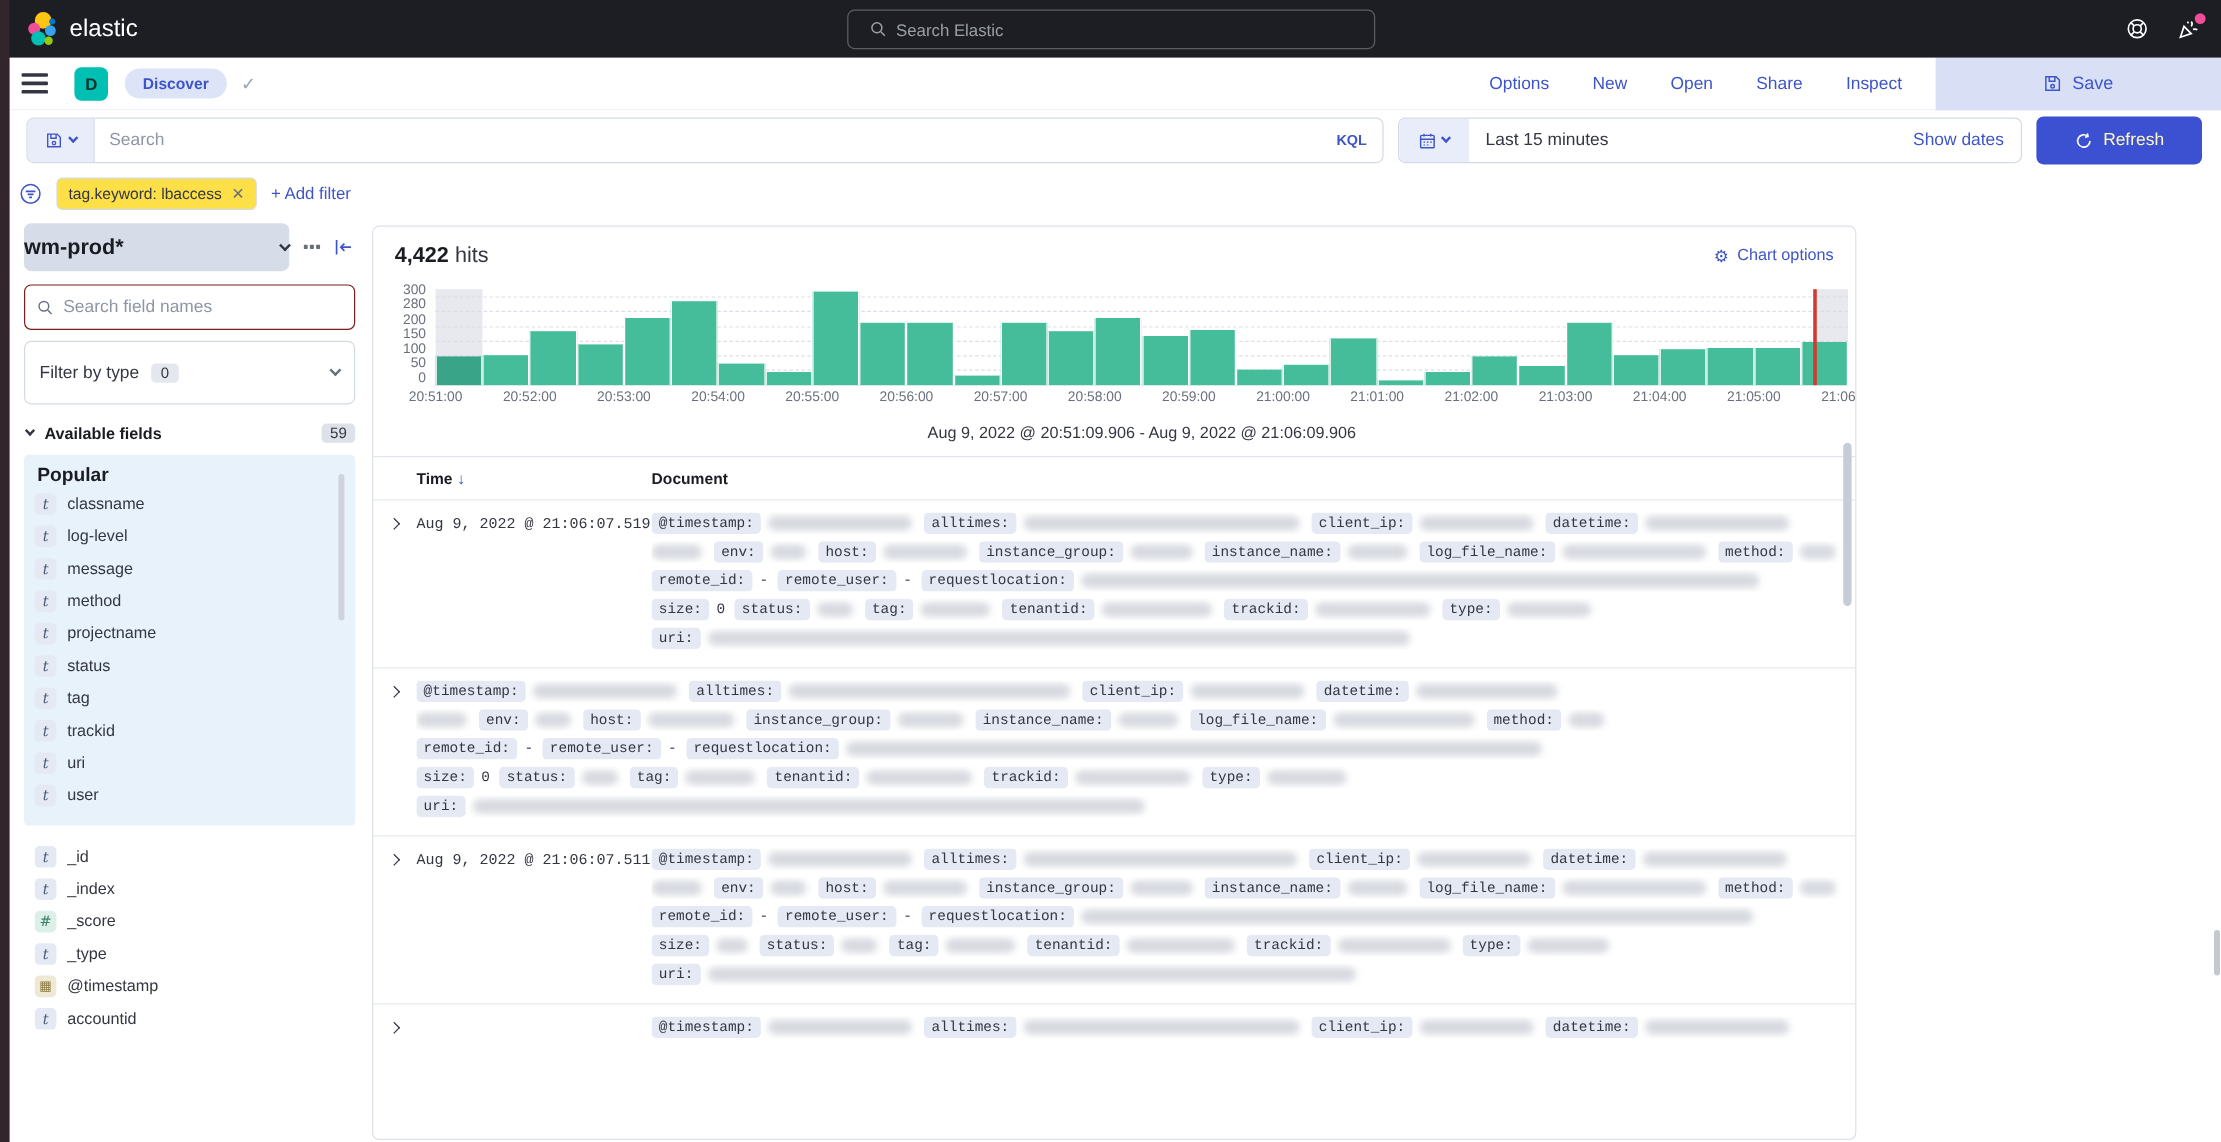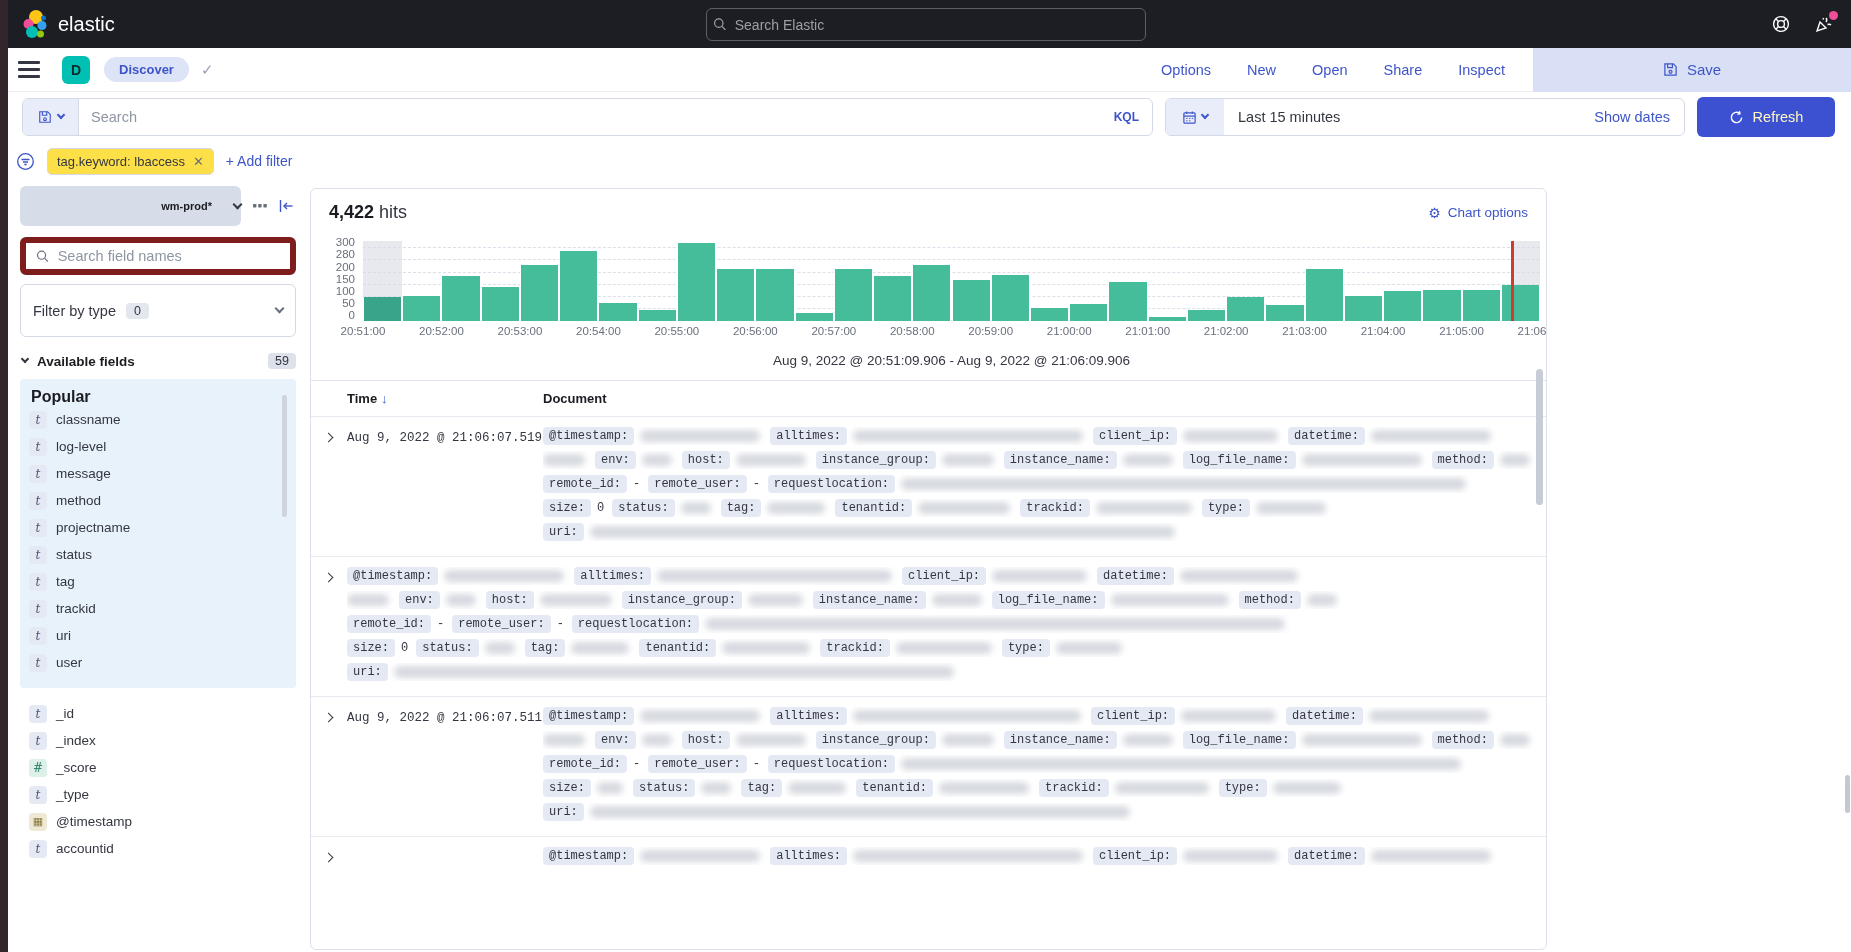--- a/index.html
+++ b/index.html
@@ -7,38 +7,38 @@
   body { font-family:"Liberation Sans",sans-serif; background:#fff; position:relative; overflow:hidden; color:#343741; }
 
   .left-strip{position:absolute;left:0;top:0;width:8px;height:952px;background:#32252b;z-index:60;}
   .page-scroll-thumb{position:absolute;right:1px;top:775px;width:5px;height:38px;background:#c4c8d1;border-radius:3px;z-index:60;}
 
   
   .top-header{height:48px;background:#1d1e24;display:flex;align-items:center;padding:0 18px 0 22px;position:relative;}
   .logo{display:flex;align-items:center;gap:10px;}
   .logo-text{color:#fff;font-size:20px;}
   .global-search{position:absolute;left:50%;transform:translateX(-50%);top:8px;width:440px;height:33px;
-    background:#1d1e24;border:1px solid #5c5f66;border-radius:6px;display:flex;align-items:center;gap:8px;padding:0 6px;color:#9ba0a6;}
+    background:#1d1e24;border:1px solid #5c5f66;border-radius:6px;display:flex;align-items:center;gap:8px;padding:0 18px;color:#9ba0a6;}
   .global-search input{background:transparent;border:none;outline:none;color:#d4dae5;font-size:14px;width:100%;font-family:"Liberation Sans",sans-serif;}
   .global-search input::placeholder{color:#9ba0a6;}
   .header-icons{margin-left:auto;display:flex;align-items:center;gap:24px;}
   .hicon{position:relative;color:#fff;display:flex;}
   .pink-dot{position:absolute;top:-4px;right:-5px;width:9px;height:9px;border-radius:50%;background:#f04e98;}
 
   
   .nav-bar{height:44px;display:flex;align-items:center;padding-left:18px;background:#fff;border-bottom:1px solid #eceef4;}
   .hamburger{display:flex;flex-direction:column;gap:4px;width:22px;cursor:pointer;}
   .hamburger span{height:3px;background:#343741;border-radius:1px;}
   .app-badge{width:28px;height:28px;border-radius:6px;background:#00bfb3;color:#07302c;font-weight:bold;font-size:14px;
     display:flex;align-items:center;justify-content:center;margin-left:22px;}
   .breadcrumb-pill{margin-left:14px;background:#dde4f8;color:#3e55c9;font-weight:bold;font-size:13px;padding:5px 15px;border-radius:15px;}
   .bc-check{margin-left:12px;color:#98a2b3;font-size:15px;}
   .nav-links{margin-left:auto;display:flex;align-items:center;gap:36px;color:#3e55c9;font-size:14.5px;padding-right:28px;}
   .nav-links span{cursor:pointer;}
-  .save-btn{height:44px;width:318px;background:#d9e0f6;color:#3e55c9;font-size:15px;display:flex;align-items:center;justify-content:center;gap:9px;cursor:pointer;}
+  .save-btn{height:44px;width:238px;background:#d9e0f6;color:#3e55c9;font-size:15px;display:flex;align-items:center;justify-content:center;gap:9px;cursor:pointer;}
 
   
   .query-row{height:50px;display:flex;align-items:center;padding:0 16px 0 22px;gap:12px;background:#fff;}
   .search-control{flex:1;display:flex;height:38px;border:1px solid #d3dae6;border-radius:6px;overflow:hidden;background:#fff;align-items:stretch;}
   .saved-query-seg{width:56px;background:#e9edf9;border-right:1px solid #d3dae6;display:flex;align-items:center;justify-content:center;gap:6px;color:#3e55c9;cursor:pointer;}
   .search-control input{flex:1;border:none;outline:none;padding:0 12px;font-size:14.5px;color:#343741;font-family:"Liberation Sans",sans-serif;}
   .search-control input::placeholder{color:#8e96a3;}
   .kql-badge{align-self:center;color:#3e55c9;font-size:12px;font-weight:bold;padding:0 13px;cursor:pointer;}
   .date-control{width:520px;height:38px;border:1px solid #d3dae6;border-radius:6px;display:flex;align-items:center;background:#fff;overflow:hidden;}
   .date-cal-seg{width:58px;height:100%;background:#e9edf9;display:flex;align-items:center;justify-content:center;gap:5px;color:#3e55c9;cursor:pointer;}
@@ -49,24 +49,24 @@
   
   .filter-row{height:38px;display:flex;align-items:center;gap:12px;padding:0 16px;background:#fff;}
   .filter-chip{border:1px solid #d3dae6;border-radius:5px;padding:5px 9px;font-size:13px;color:#343741;display:flex;align-items:center;gap:8px;background:#fde047;cursor:pointer;}
   .filter-chip .x{color:#69707d;font-size:13px;}
   .add-filter{color:#3e55c9;font-size:14px;cursor:pointer;}
 
   
   .content{display:flex;height:772px;background:#fff;padding-left:8px;}
   .sidebar{width:302px;padding:6px 14px 0 12px;position:relative;flex:none;}
   .index-row{display:flex;align-items:center;}
-  .index-btn{flex:1;height:40px;background:#d7dde8;border-radius:6px;display:flex;align-items:center;justify-content:flex-end;gap:22px;
-    font-weight:bold;font-size:11px;color:#1a1c21;cursor:pointer;}
+  .index-btn{flex:1;height:40px;background:#d7dde8;border-radius:6px;display:flex;align-items:center;justify-content:space-between;gap:12px;
+    font-weight:bold;font-size:18px;color:#1a1c21;cursor:pointer;}
   .side-icons{display:flex;align-items:center;gap:12px;padding:0 2px 0 12px;}
-  .field-search{margin-top:11px;height:38px;border:6px solid #7f1d1d;border-radius:6px;display:flex;align-items:center;gap:8px;padding:0 10px;background:#fff;}
+  .field-search{margin-top:11px;height:38px;border:1px solid #7f1d1d;border-radius:6px;display:flex;align-items:center;gap:8px;padding:0 10px;background:#fff;}
   .field-search input{border:none;outline:none;font-size:14.5px;width:100%;color:#343741;font-family:"Liberation Sans",sans-serif;}
   .field-search input::placeholder{color:#8e96a3;}
   .filter-type{margin-top:9px;height:53px;border:1px solid #d3dae6;border-radius:6px;display:flex;align-items:center;gap:10px;padding:0 12px;font-size:14.5px;cursor:pointer;background:#fff;}
   .count-pill{background:#e4e7ee;border-radius:4px;padding:1px 8px;font-size:12.5px;color:#343741;}
   .avail-row{margin-top:16px;display:flex;align-items:center;gap:9px;padding-left:2px;}
   .avail-label{font-weight:bold;font-size:13.5px;color:#1a1c21;}
   .badge-59{margin-left:auto;background:#dde1e9;border-radius:4px;padding:1px 7px;font-size:12.5px;color:#343741;}
   .popular-section{margin-top:10px;background:#e8f2fb;border-radius:4px;padding:9px 0 12px 9px;}
   .popular-label{font-weight:bold;font-size:16px;color:#1a1c21;padding-left:2px;}
   .field-item{display:flex;align-items:center;gap:9px;height:27px;cursor:pointer;}

